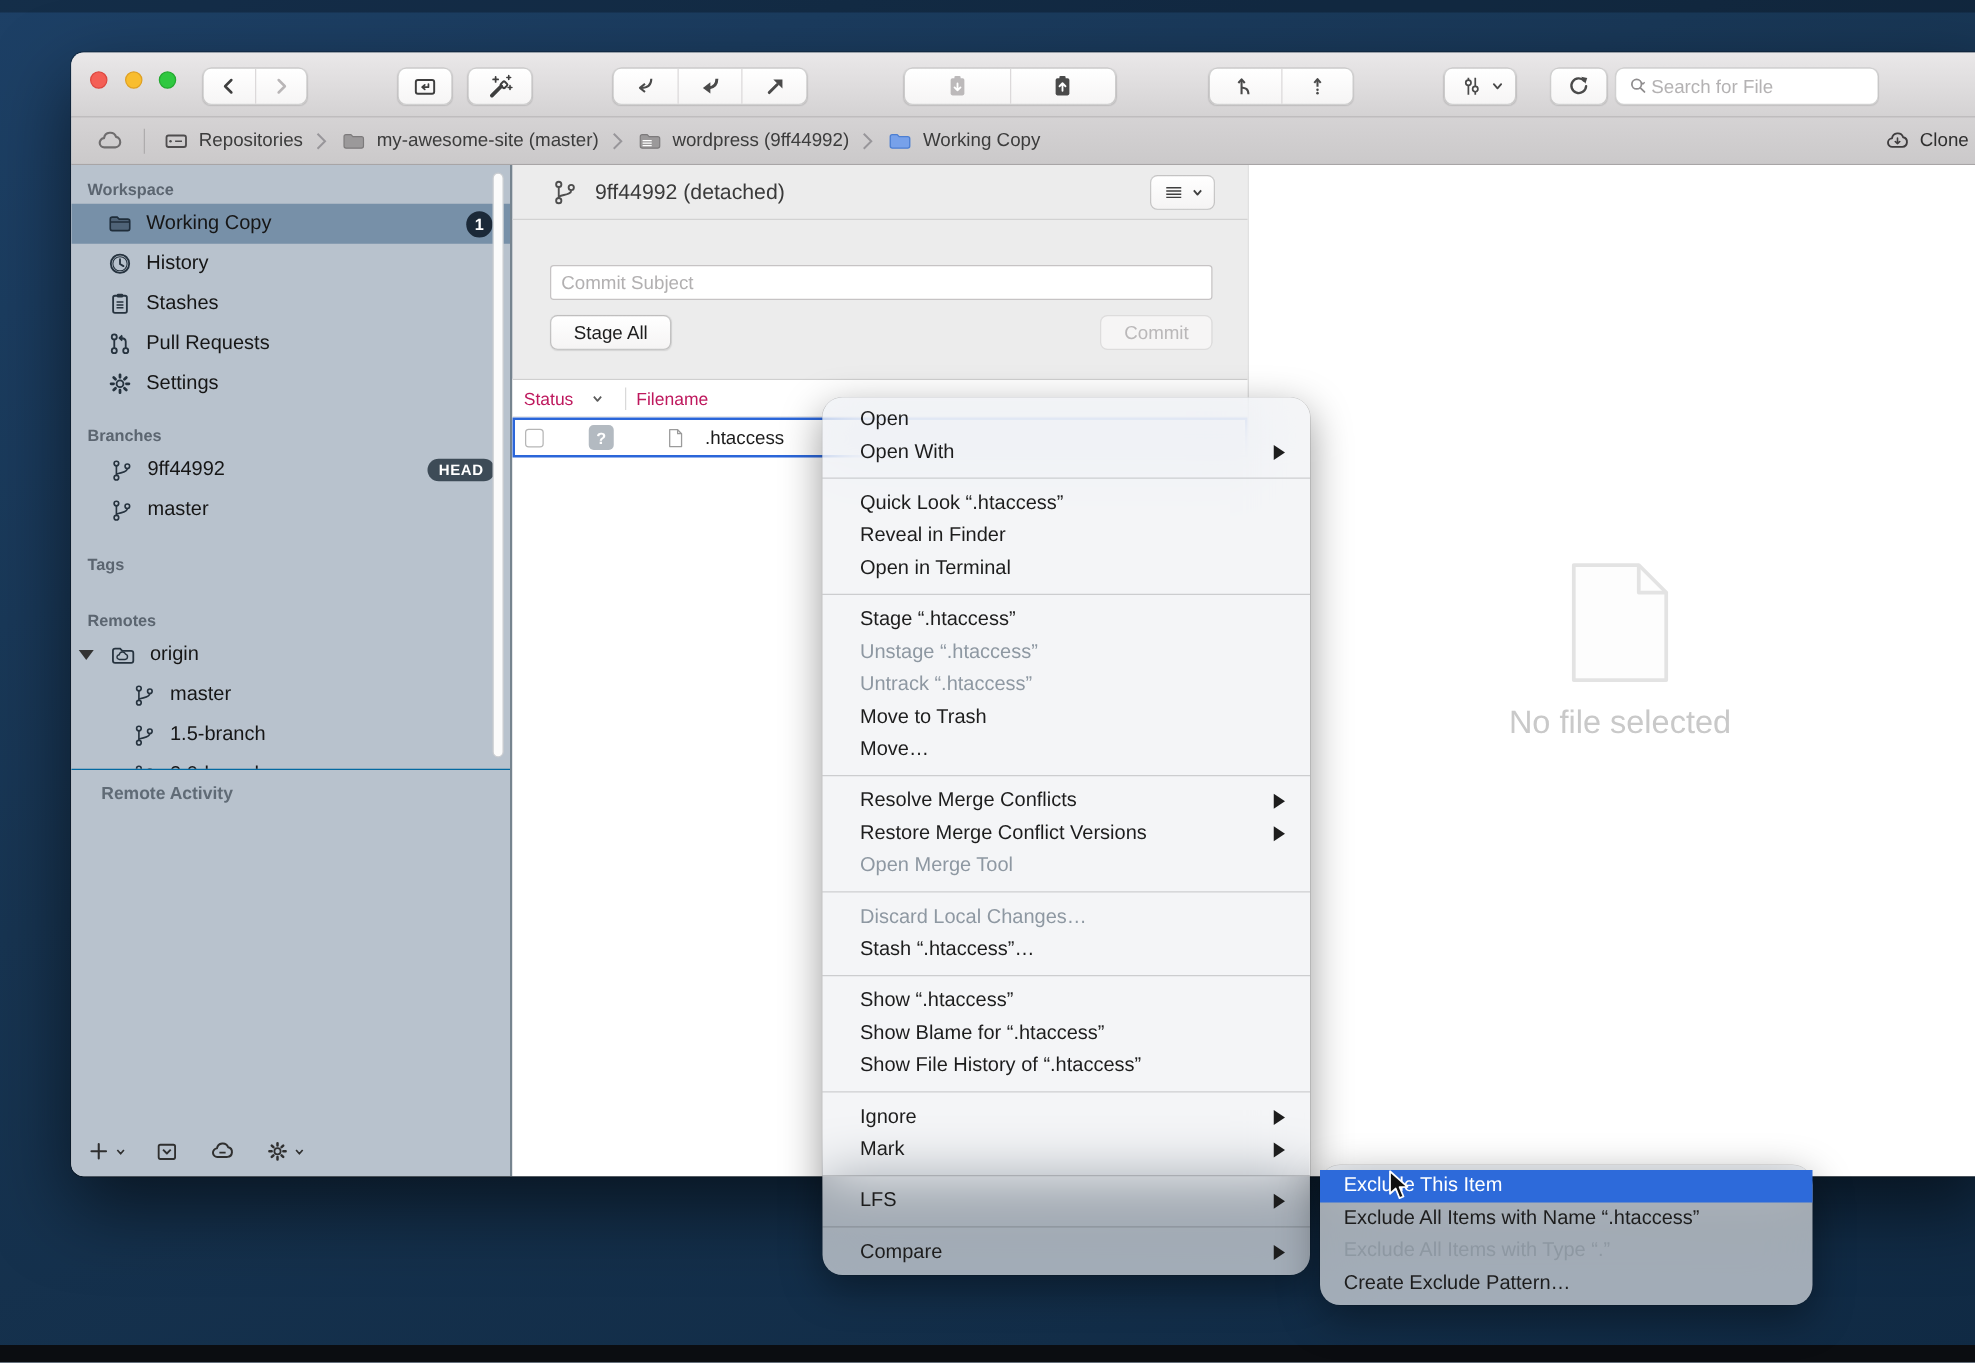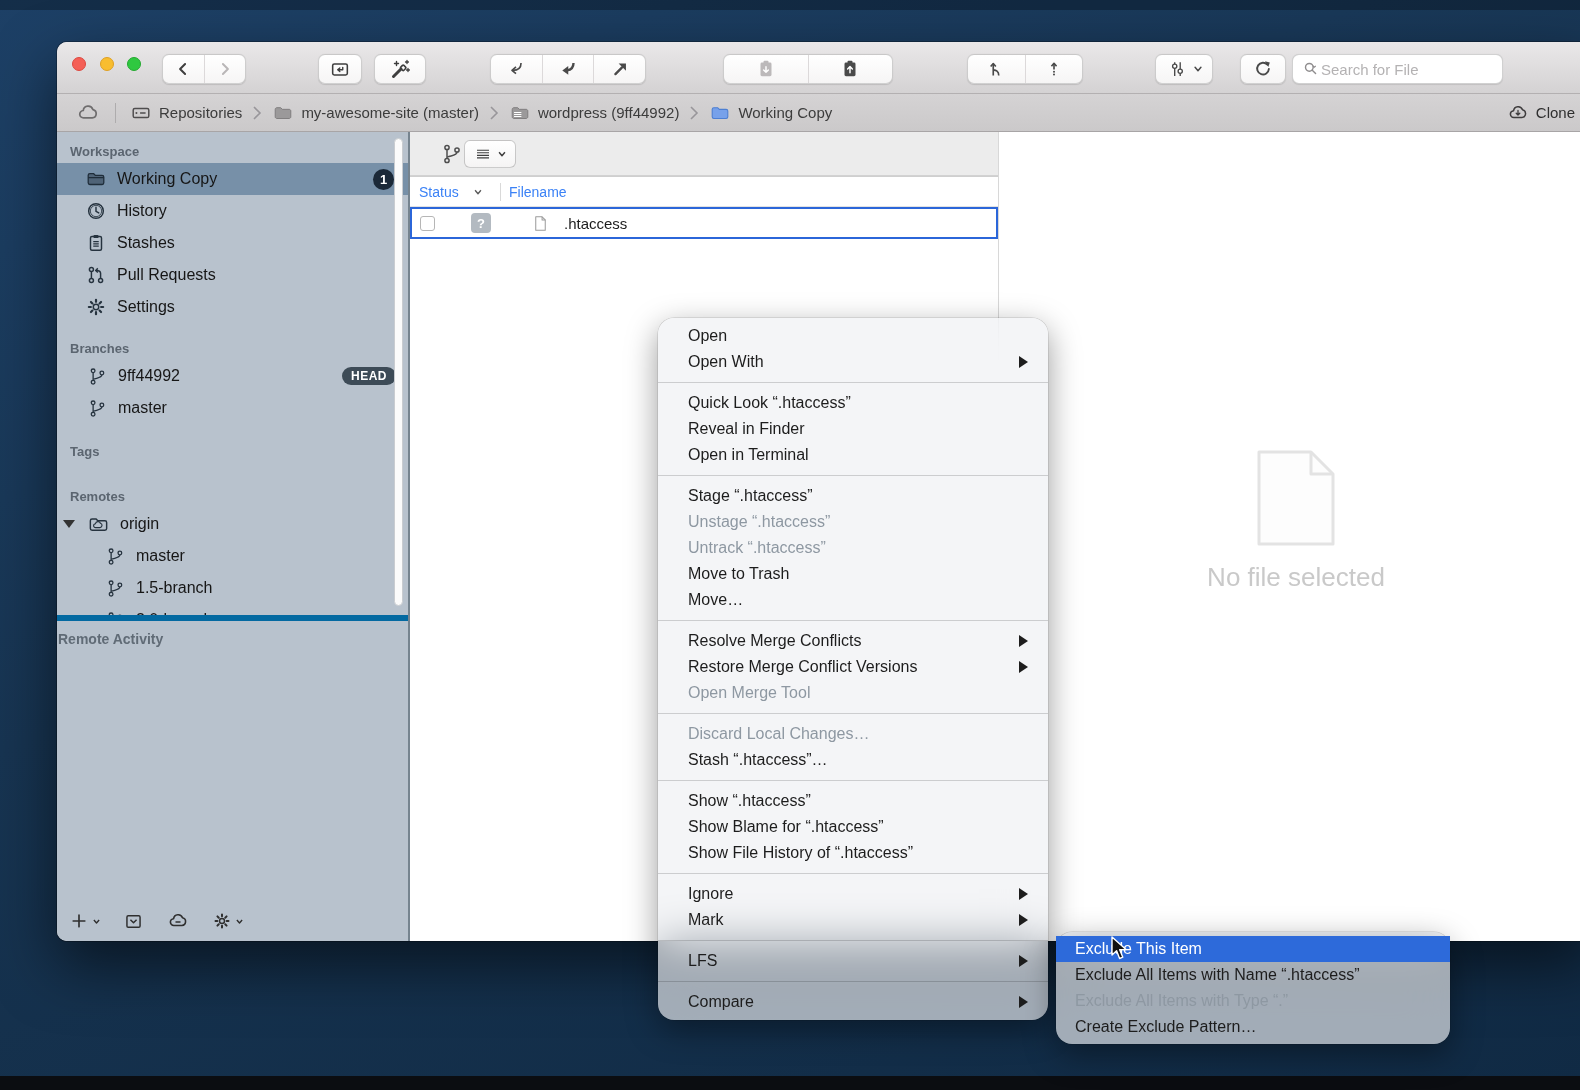--- a/index.html
+++ b/index.html
@@ -42,39 +42,39 @@
   .srow { height:32px; display:flex; align-items:center; font-size:16px; color:#161616; padding-left:28px; gap:10px; position:relative; }
   .srow.sel { background:#7790a8; }
   .srow .slabel { flex:1; }
   .badge-circle { width:21px; height:21px; border-radius:50%; background:#1b2938; color:#fff; font-size:13px; font-weight:bold; display:flex; align-items:center; justify-content:center; margin-right:14px; }
   .badge-head { background:#3d4b57; color:#fff; font-size:12px; font-weight:bold; letter-spacing:.5px; border-radius:10px; padding:2px 9px; margin-right:12px; }
   .indent1 { padding-left:30px; }
   .indent2 { padding-left:48px; }
   .disclosure { width:0; height:0; border-left:6px solid transparent; border-right:6px solid transparent; border-top:8px solid #333; margin-right:2px; }
   .origin-row { padding-left:6px; }
   .scroll-thumb { position:absolute; right:5px; top:6px; width:9px; height:468px; background:#fbfbfb; border:1px solid #c9ccd0; border-radius:5px; }
-  .remote-activity { flex:1; border-top:6px solid #0369a1; padding:10px 0 0 1px; }
+  .remote-activity { flex:1; border-top:1px solid #0369a1; padding:10px 0 0 24px; }
   .ra-label { font-size:14px; font-weight:bold; color:#606b76; }
   .side-footer { height:40px; flex:0 0 40px; display:flex; align-items:center; gap:22px; padding-left:12px; color:#2f2f2f; }
   .foot-group { display:flex; align-items:center; gap:3px; }
 
   
   .mainpane { width:588px; flex:0 0 588px; background:#ececec; display:flex; flex-direction:column; position:relative; }
   .mp-header { height:44px; flex:0 0 44px; display:flex; align-items:center; padding:0 26px 0 30px; border-bottom:1px solid #d2d2d2; color:#3a3a3a; }
   .mp-title { font-size:17px; margin-left:12px; flex:1; }
   .menu-btn { width:52px; height:28px; background:linear-gradient(#fff,#f5f4f4); border:.5px solid rgba(0,0,0,.2); border-radius:6px; display:flex; align-items:center; justify-content:center; gap:5px; }
   .commit-area { padding:36px 28px 0 30px; height:127px; flex:0 0 127px; }
   .commit-input { width:100%; height:28px; border:1px solid #c6c3c4; border-radius:3px; background:#fff; font-size:15px; padding:0 8px; color:#333; outline:none; font-family:"Liberation Sans",sans-serif; }
   .commit-input::placeholder { color:#b2b0b1; }
   .btn-row { display:flex; margin-top:12px; }
   .btn { height:28px; border-radius:6px; font-size:15px; display:flex; align-items:center; justify-content:center; padding:0 18px; }
   .btn.primary { background:linear-gradient(#fff,#f5f4f4); border:.5px solid rgba(0,0,0,.22); color:#1d1d1d; box-shadow:0 .5px 1px rgba(0,0,0,.1); }
   .btn.disabled { background:#f6f5f5; border:.5px solid rgba(0,0,0,.1); color:#bab8b9; margin-left:auto; }
   .filetable { flex:1; background:#fff; border-top:1px solid #cfcfcf; }
-  .ft-header { height:30px; display:flex; align-items:center; font-size:14px; color:#3b82f6; border-bottom:1px solid #e2e2e2; }
+  .ft-header { height:30px; display:flex; align-items:center; font-size:14px; color:#be185d; border-bottom:1px solid #e2e2e2; }
   .ft-col-status { width:90px; display:flex; align-items:center; gap:14px; padding-left:9px; }
   .ft-col-div { width:1px; height:18px; background:#d9d9d9; }
   .ft-col-file { padding-left:8px; }
   .ft-row { height:32px; display:flex; align-items:center; border:2px solid #2b66d9; background:#fff; }
   .cb { width:15px; height:15px; border:1px solid #b6b6b6; border-radius:3px; background:#fff; margin-left:8px; }
   .qbadge { width:20px; height:20px; border-radius:4px; background:#b3bac1; color:#fff; font-size:13px; font-weight:bold; display:flex; align-items:center; justify-content:center; margin-left:36px; }
   .ft-doc { margin-left:40px; }
   .ft-name { font-size:15px; color:#1c1c1c; margin-left:14px; }
 
   
@@ -451,30 +451,38 @@
 
     <div class="mainpane">
       <div class="mp-header">
         <svg class="icn" width="24" height="24" viewBox="0 0 24 24">
             <circle cx="7" cy="5.5" r="2.1" fill="none" stroke="#4e4e4e" stroke-width="1.5"></circle>
             <circle cx="7" cy="18.5" r="2.1" fill="none" stroke="#4e4e4e" stroke-width="1.5"></circle>
             <circle cx="17" cy="8" r="2.1" fill="none" stroke="#4e4e4e" stroke-width="1.5"></circle>
             <path d="M7 7.6v8.8" stroke="#4e4e4e" stroke-width="1.5"></path>
             <path d="M17 10.1c0 3.6-5.5 3.4-9.8 5" fill="none" stroke="#4e4e4e" stroke-width="1.5"></path>
           </svg>
+        <span class="mp-title">9ff44992 (detached)</span>
         <span class="menu-btn">
           <svg class="icn" width="18" height="18" viewBox="0 0 24 24">
               <path d="M4 7h16M4 10.4h16M4 13.8h16M4 17.2h16" stroke="#3f3f3f" stroke-width="1.5"></path>
             </svg>
           <svg class="icn" width="10" height="10" viewBox="0 0 12 12">
               <polyline points="2.5 4 6 8 9.5 4" fill="none" stroke="#3f3f3f" stroke-width="1.8" stroke-linejoin="round"></polyline>
             </svg>
         </span>
       </div>
 
+      <div class="commit-area">
+        <input class="commit-input" type="text" placeholder="Commit Subject" style="">
+        <div class="btn-row">
+          <span class="btn primary">Stage All</span>
+          <span class="btn disabled">Commit</span>
+        </div>
+      </div>
 
       <div class="filetable">
         <div class="ft-header">
           <span class="ft-col-status">
             <span>Status</span>
             <svg class="icn" width="10" height="10" viewBox="0 0 12 12">
                 <polyline points="2.5 4 6 8 9.5 4" fill="none" stroke="#5c5c5c" stroke-width="1.7" stroke-linejoin="round"></polyline>
               </svg>
           </span>
           <span class="ft-col-div"></span>

